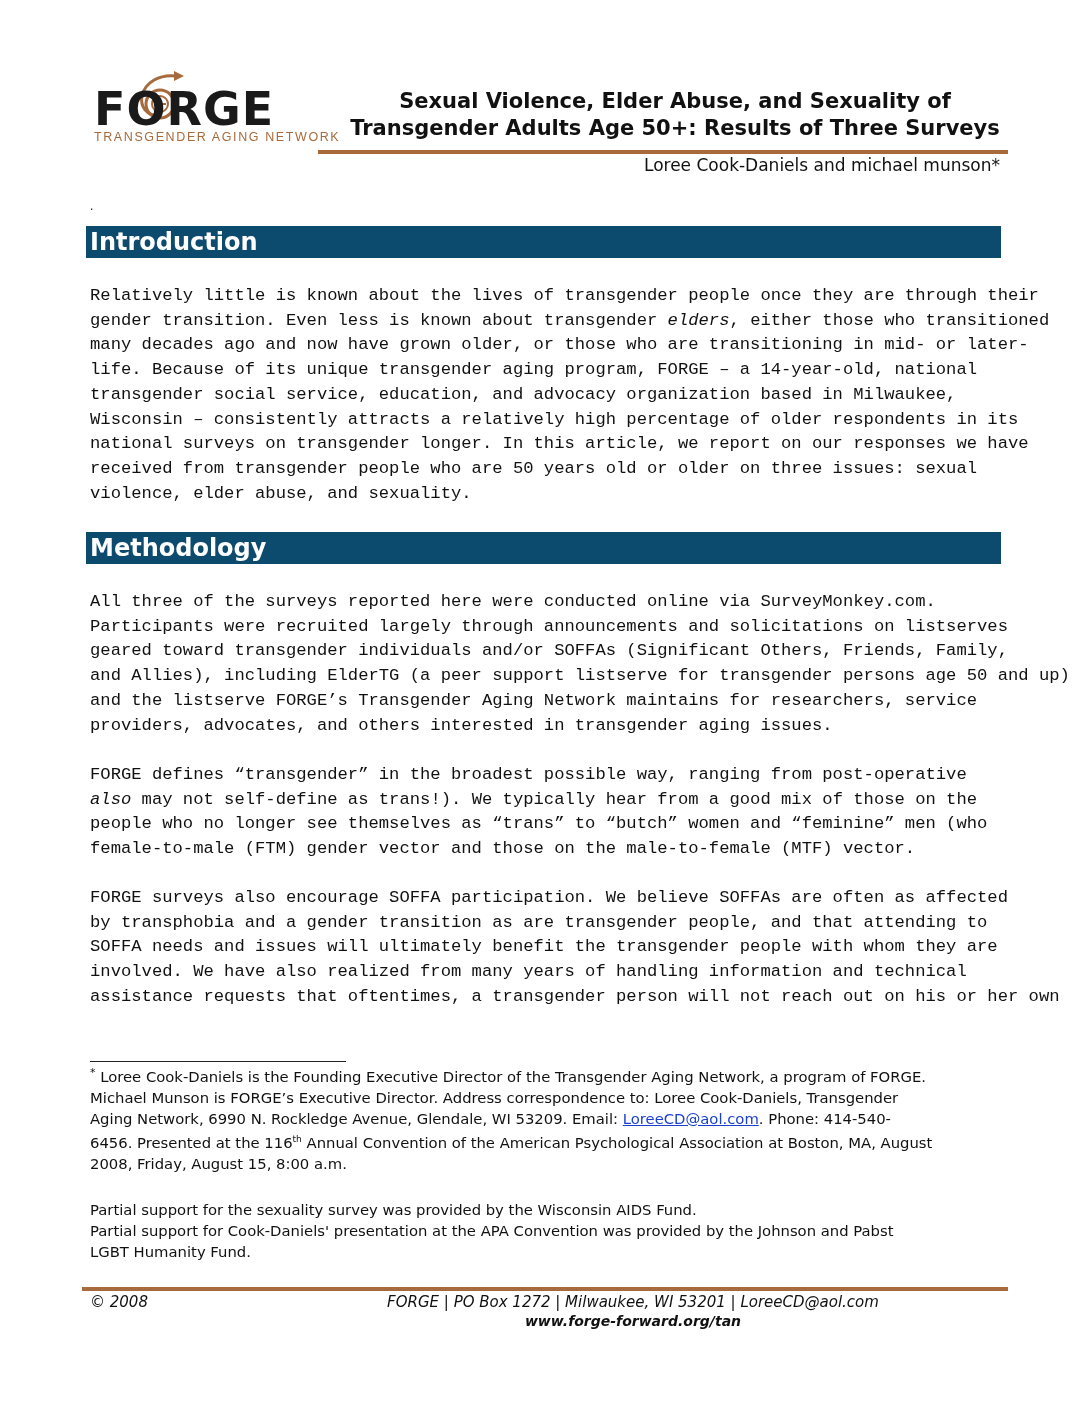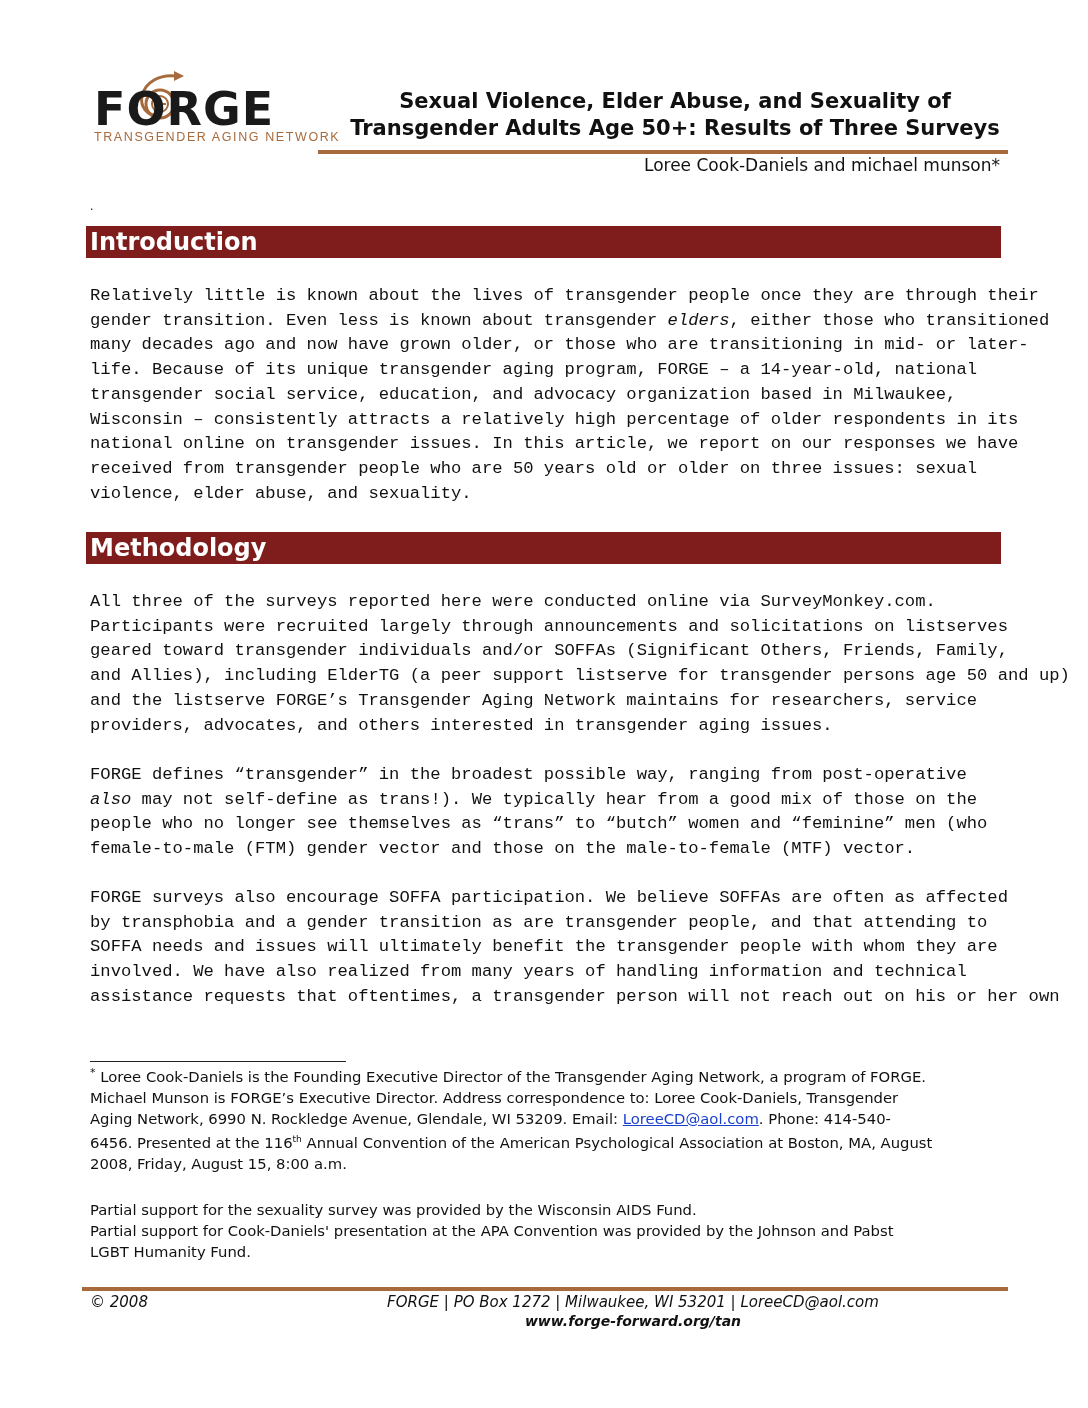--- a/index.html
+++ b/index.html
@@ -16,21 +16,21 @@
 
   
   .title { left: 320px; top: 88px; width: 710px; text-align: center; font-weight: bold;
            font-size: 21px; line-height: 27px; color: #111; font-family: "DejaVu Sans", sans-serif; }
   .title-rule { left: 318px; top: 150px; width: 690px; height: 4px; background: #a76a3c; }
   .authors { right: 88px; top: 155px; font-size: 17px; color: #111; font-family: "DejaVu Sans", sans-serif; white-space: nowrap; }
 
   .dot { left: 90px; top: 199px; font-size: 12px; color: #111; }
 
   
-  .section-bar { left: 86px; width: 915px; height: 32px; background: #7f1d1d; }
+  .section-bar { left: 86px; width: 915px; height: 32px; background: #0c4a6e; }
   .section-bar span { position: absolute; left: 4px; top: 1px; color: #fff; font-weight: bold;
                       font-size: 24px; line-height: 30px; font-family: "DejaVu Sans", sans-serif; }
 
   
   .para { left: 90px; width: 915px; font-size: 17.2px; line-height: 24.7px; color: #111;
           font-family: Liberation Mono, monospace; }
   .para .line { display: block; white-space: nowrap; }
   em { font-style: italic; }
 
   
@@ -73,21 +73,21 @@
 <div class="abs section-bar" style="top:226px;">
   <span>Introduction</span>
 </div>
 <div class="abs para" style="top:284px;">
     <span class="line">Relatively little is known about the lives of transgender people once they are through their</span>
     <span class="line">gender transition.  Even less is known about transgender <em>elders</em>, either those who transitioned</span>
     <span class="line">many decades ago and now have grown older, or those who are transitioning in mid- or later-</span>
     <span class="line">life.  Because of its unique transgender aging program, FORGE – a 14-year-old, national</span>
     <span class="line">transgender social service, education, and advocacy organization based in Milwaukee,</span>
     <span class="line">Wisconsin – consistently attracts a relatively high percentage of older respondents in its</span>
-    <span class="line">national online on transgender issues.  In this article, we report on our responses we have</span>
+    <span class="line">national surveys on transgender longer.  In this article, we report on our responses we have</span>
     <span class="line">received from transgender people who are 50 years old or older on three issues:  sexual</span>
     <span class="line">violence, elder abuse, and sexuality.</span>
   </div>
 
 <div class="abs section-bar" style="top:532px;">
   <span>Methodology</span>
 </div>
 <div class="abs para" style="top:590px;">
     <span class="line">All three of the surveys reported here were conducted online via SurveyMonkey.com.</span>
     <span class="line">Participants were recruited largely through announcements and solicitations on listserves</span>

